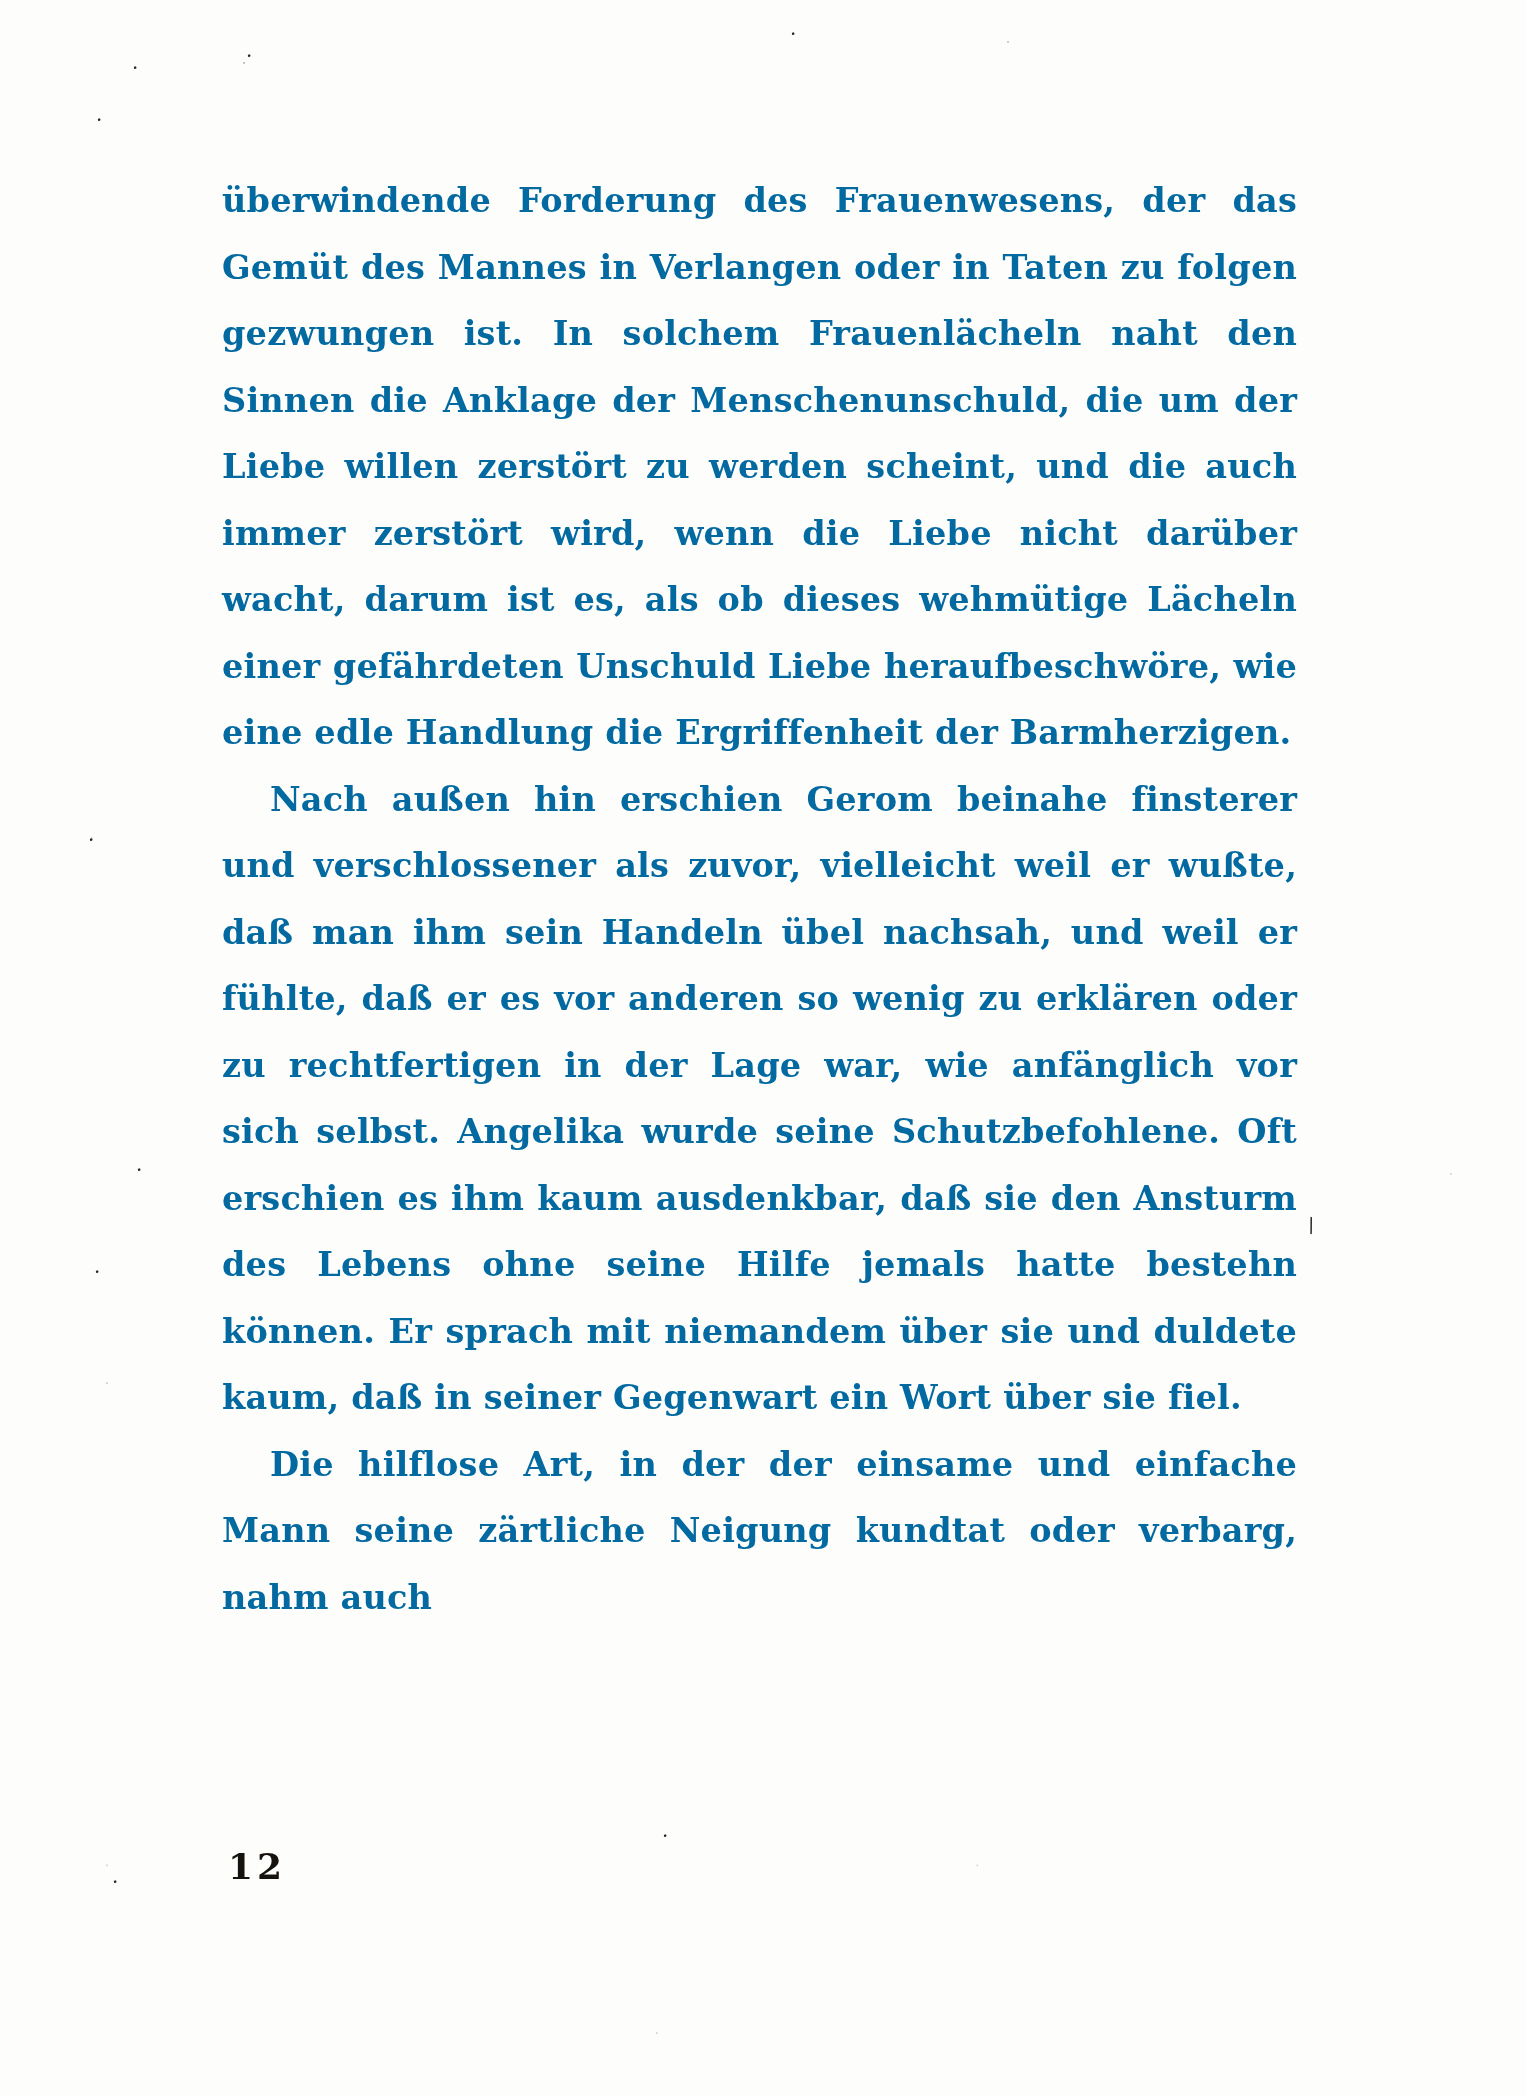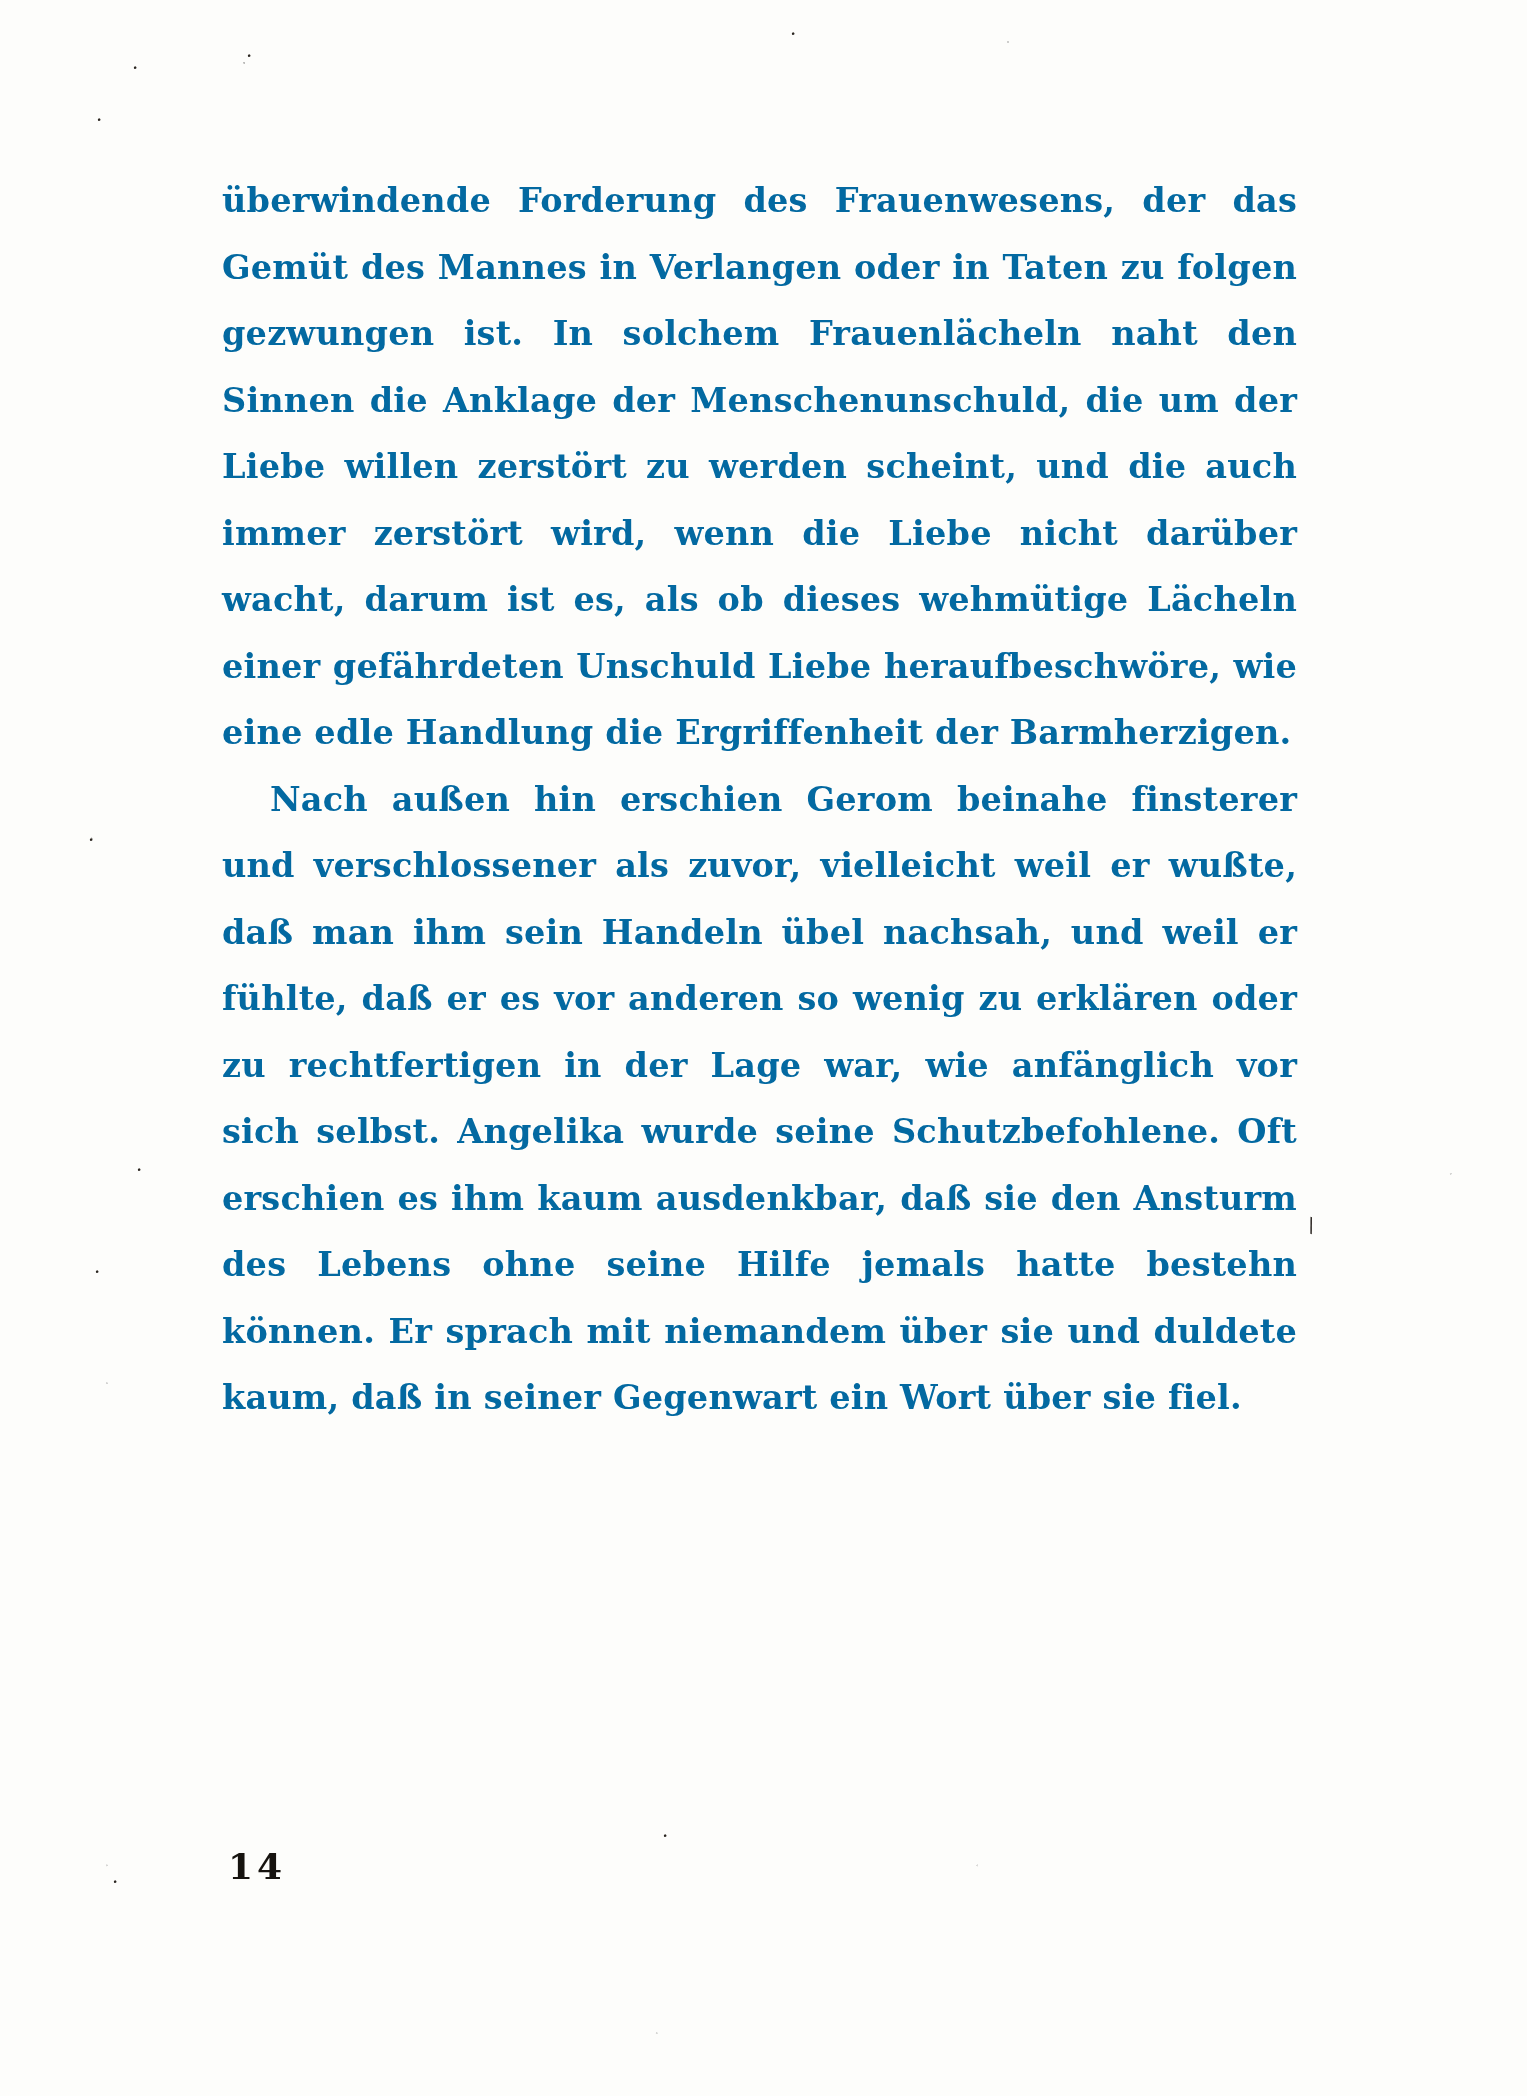--- a/index.html
+++ b/index.html
@@ -79,23 +79,24 @@
 </style>
 </head>
 <body>
 
 <div class="page">
   <div class="speckle"></div>
 
   <div class="text-block">
     <p class="para">überwindende Forderung des Frauenwesens, der das Gemüt des Mannes in Verlangen oder in Taten zu folgen gezwungen ist. In solchem Frauenlächeln naht den Sinnen die Anklage der Menschenunschuld, die um der Liebe willen zerstört zu werden scheint, und die auch immer zerstört wird, wenn die Liebe nicht darüber wacht, darum ist es, als ob dieses wehmütige Lächeln einer gefährdeten Unschuld Liebe heraufbeschwöre, wie eine edle Handlung die Ergriffenheit der Barmherzigen.</p>
     <p class="para indent">Nach außen hin erschien Gerom beinahe finsterer und verschlossener als zuvor, vielleicht weil er wußte, daß man ihm sein Handeln übel nachsah, und weil er fühlte, daß er es vor anderen so wenig zu erklären oder zu rechtfertigen in der Lage war, wie anfänglich vor sich selbst. Angelika wurde seine Schutzbefohlene. Oft erschien es ihm kaum ausdenkbar, daß sie den Ansturm des Lebens ohne seine Hilfe jemals hatte bestehn können. Er sprach mit niemandem über sie und duldete kaum, daß in seiner Gegenwart ein Wort über sie fiel.</p>
+    <p class="para indent">Die hilflose Art, in der der einsame und einfache Mann seine zärtliche Neigung kundtat oder verbarg, nahm auch</p>
   </div>
 
-  <div class="folio">14</div>
+  <div class="folio">12</div>
 
   <div class="mark" style="left:246px; top:46px;">·</div>
   <div class="mark" style="left:790px; top:24px;">·</div>
   <div class="mark" style="left:132px; top:58px;">·</div>
   <div class="mark" style="left:96px; top:110px;">·</div>
   <div class="mark" style="left:88px; top:830px;">·</div>
   <div class="mark" style="left:136px; top:1160px;">·</div>
   <div class="mark" style="left:1308px; top:1215px; transform:rotate(18deg);">\</div>
   <div class="mark" style="left:94px; top:1262px;">·</div>
   <div class="mark" style="left:662px; top:1826px;">·</div>

